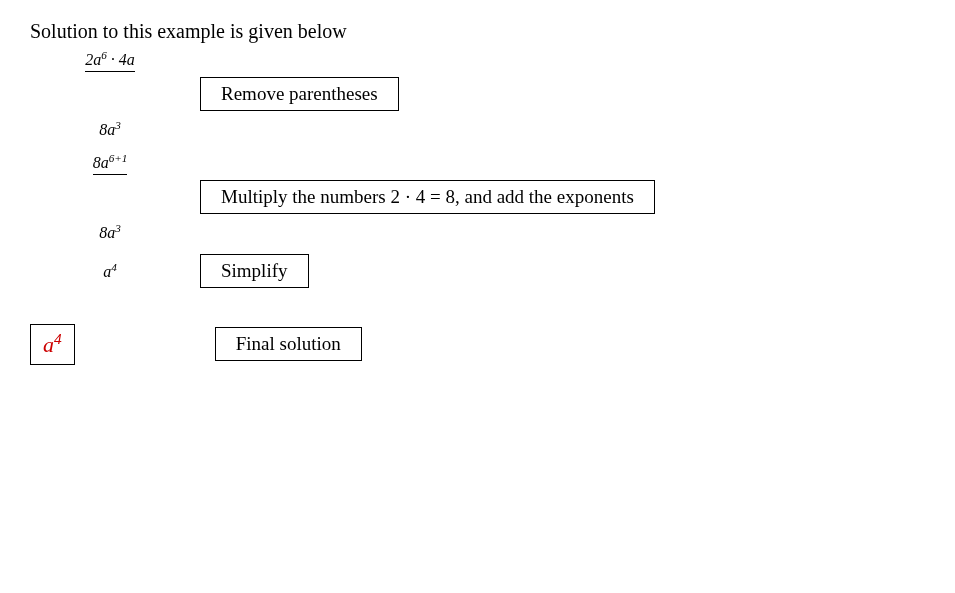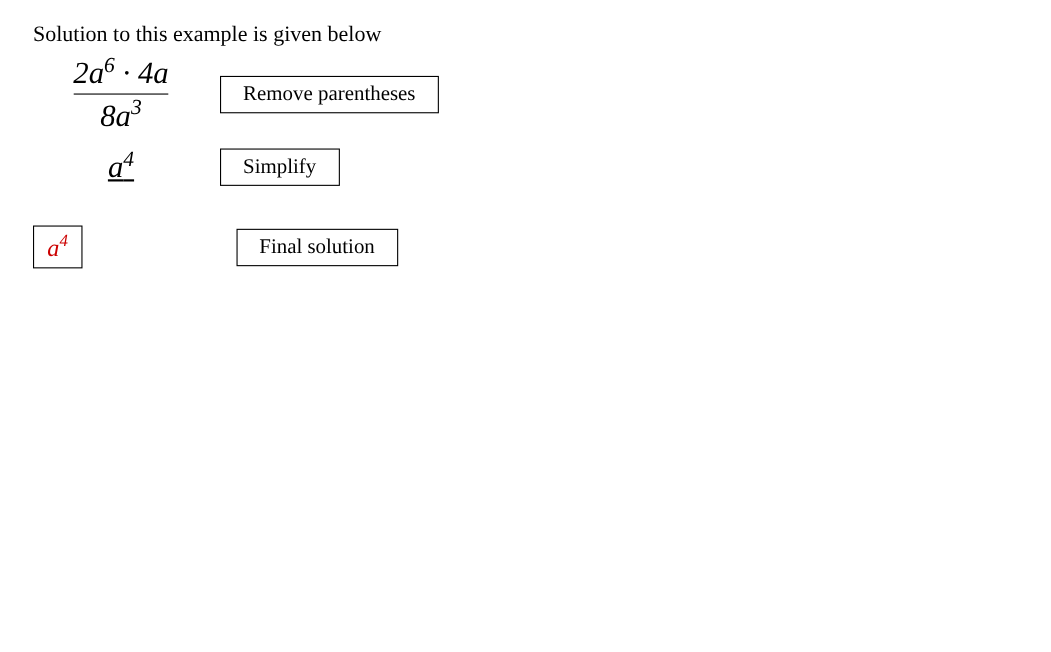--- a/index.html
+++ b/index.html
@@ -31,23 +31,22 @@
 
     .solution-table td {
       padding: 6px 10px;
       vertical-align: middle;
     }
 
     .math-col {
       width: 160px;
       text-align: center;
       font-style: italic;
-      font-size: 28px;
+      font-size: 16px;
       padding-right: 20px;
-      text-decoration: underline;
     }
 
     .step-col {
       padding-left: 10px;
     }
 
     .step-box {
       border: 1px solid #000;
       display: inline-block;
       padding: 5px 20px;
@@ -67,20 +66,21 @@
     .fraction .numerator {
       border-bottom: 1.5px solid #000;
       padding-bottom: 2px;
       text-align: center;
       width: 100%;
     }
 
     .fraction .denominator {
       padding-top: 2px;
       text-align: left;
+      margin-top: 45px;
     }
 
     sup {
       font-size: 0.7em;
       vertical-align: super;
     }
 
     .final-section {
       margin-top: 30px;
       display: flex;
@@ -132,20 +132,31 @@
         <span class="fraction">
           <span class="numerator">2<i>a</i><sup>6</sup> · 4<i>a</i></span>
           <span class="denominator">8<i>a</i><sup>3</sup></span>
         </span>
       </td>
       <td class="step-col">
         <span class="step-box">Remove parentheses</span>
       </td>
     </tr>
 
+    <tr>
+      <td class="math-col">
+        <span class="fraction">
+          <span class="numerator">8<i>a</i><sup>6+1</sup></span>
+          <span class="denominator">8<i>a</i><sup>3</sup></span>
+        </span>
+      </td>
+      <td class="step-col">
+        <span class="step-box">Multiply the numbers 2 · 4 = 8,  and add the exponents</span>
+      </td>
+    </tr>
 
 
 
 
     <tr>
       <td class="math-col">
         <i>a</i><sup>4</sup>
       </td>
       <td class="step-col">
         <span class="step-box">Simplify</span>

